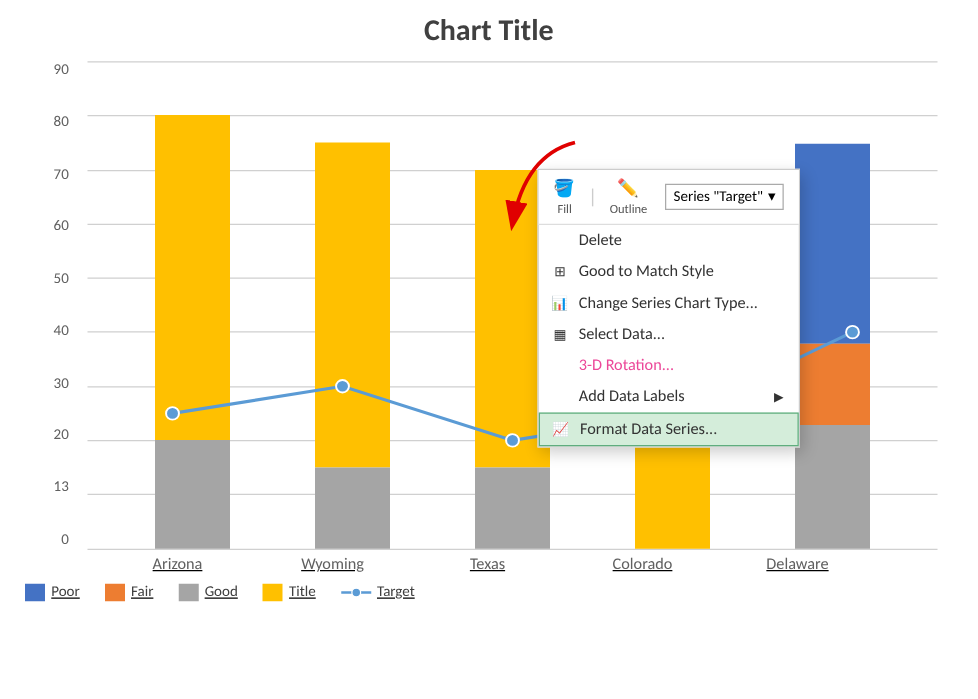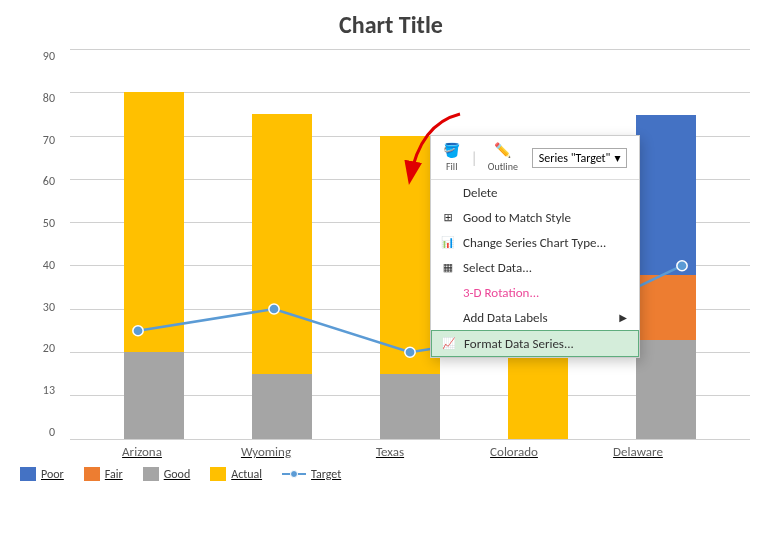--- a/index.html
+++ b/index.html
@@ -336,21 +336,21 @@
         <div class="legend-item">
           <span class="legend-color" style="background:#ed7d31;"></span>
           <span>Fair</span>
         </div>
         <div class="legend-item">
           <span class="legend-color" style="background:#a5a5a5;"></span>
           <span>Good</span>
         </div>
         <div class="legend-item">
           <span class="legend-color" style="background:#ffc000;"></span>
-          <span>Actual</span>
+          <span>Title</span>
         </div>
         <div class="legend-item">
           <span style="display:inline-flex; align-items:center; position:relative; width:24px; height:14px;">
             <span style="width:24px; height:2px; background:#5b9bd5; display:block;"></span>
             <span style="position:absolute; left:50%; top:50%; transform:translate(-50%,-50%); width:8px; height:8px; border-radius:50%; background:#5b9bd5; border:1.5px solid white;"></span>
           </span>
           <span>Target</span>
         </div>
       </div>
     </div>

